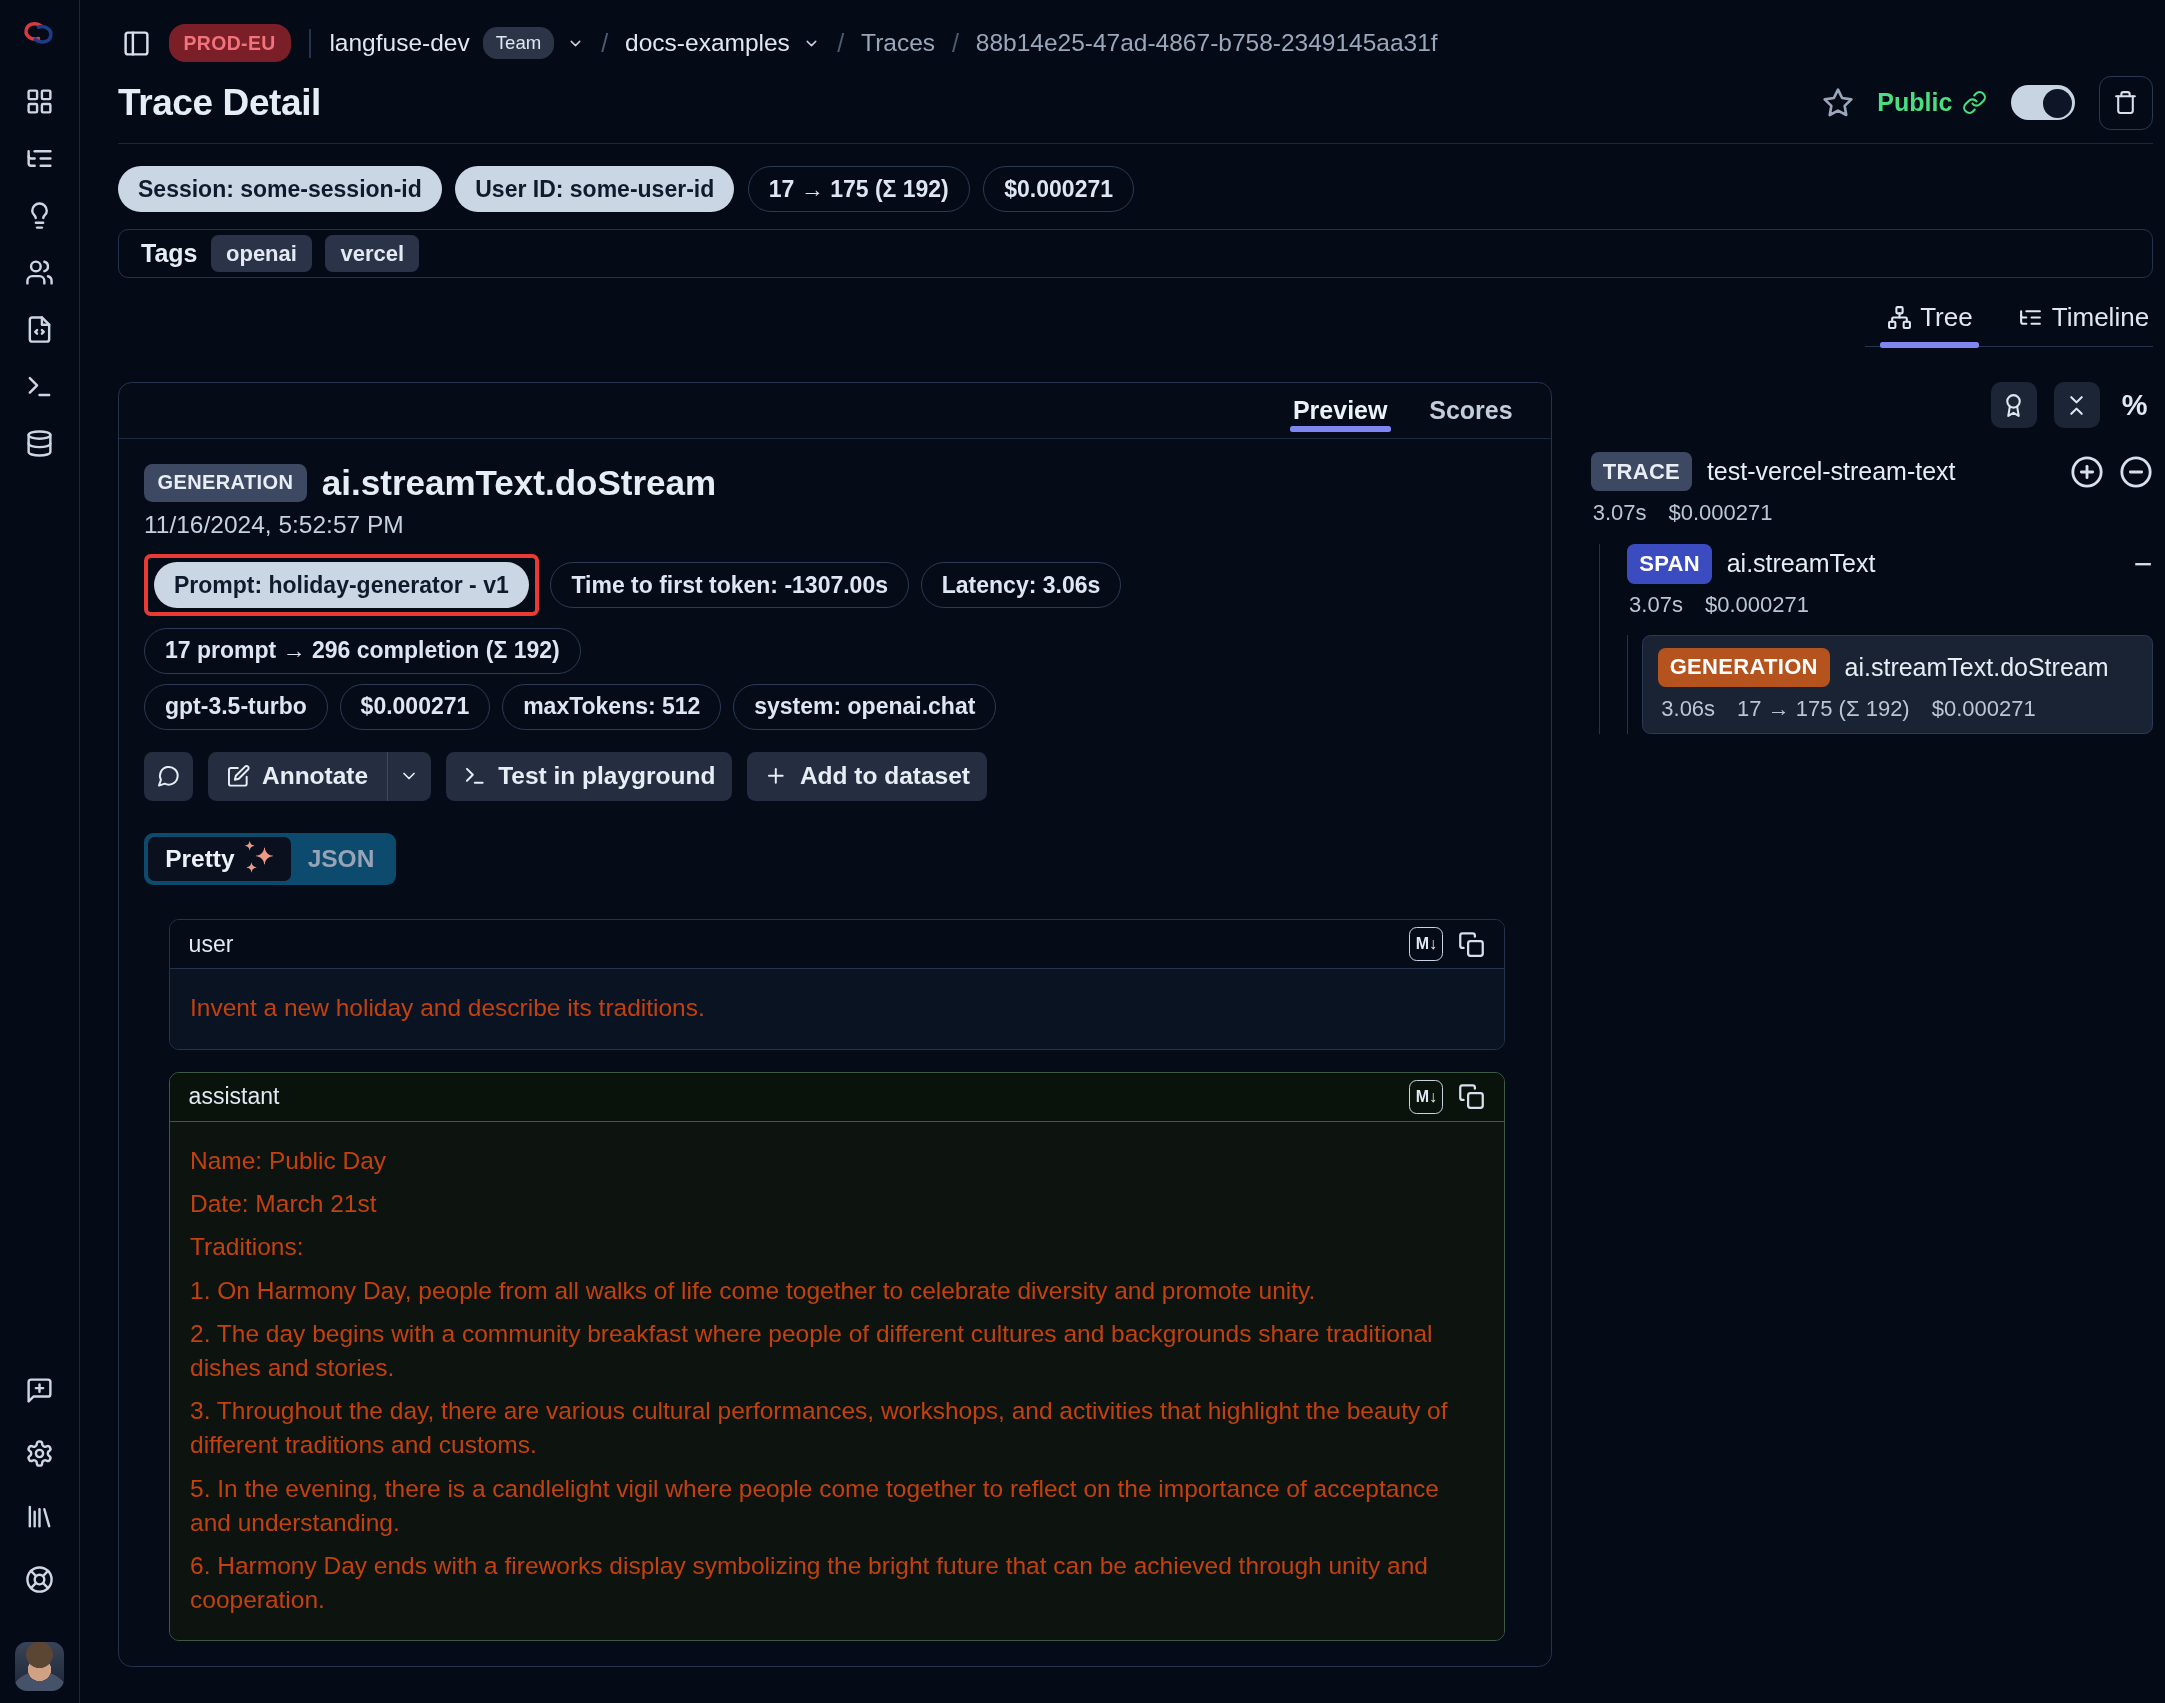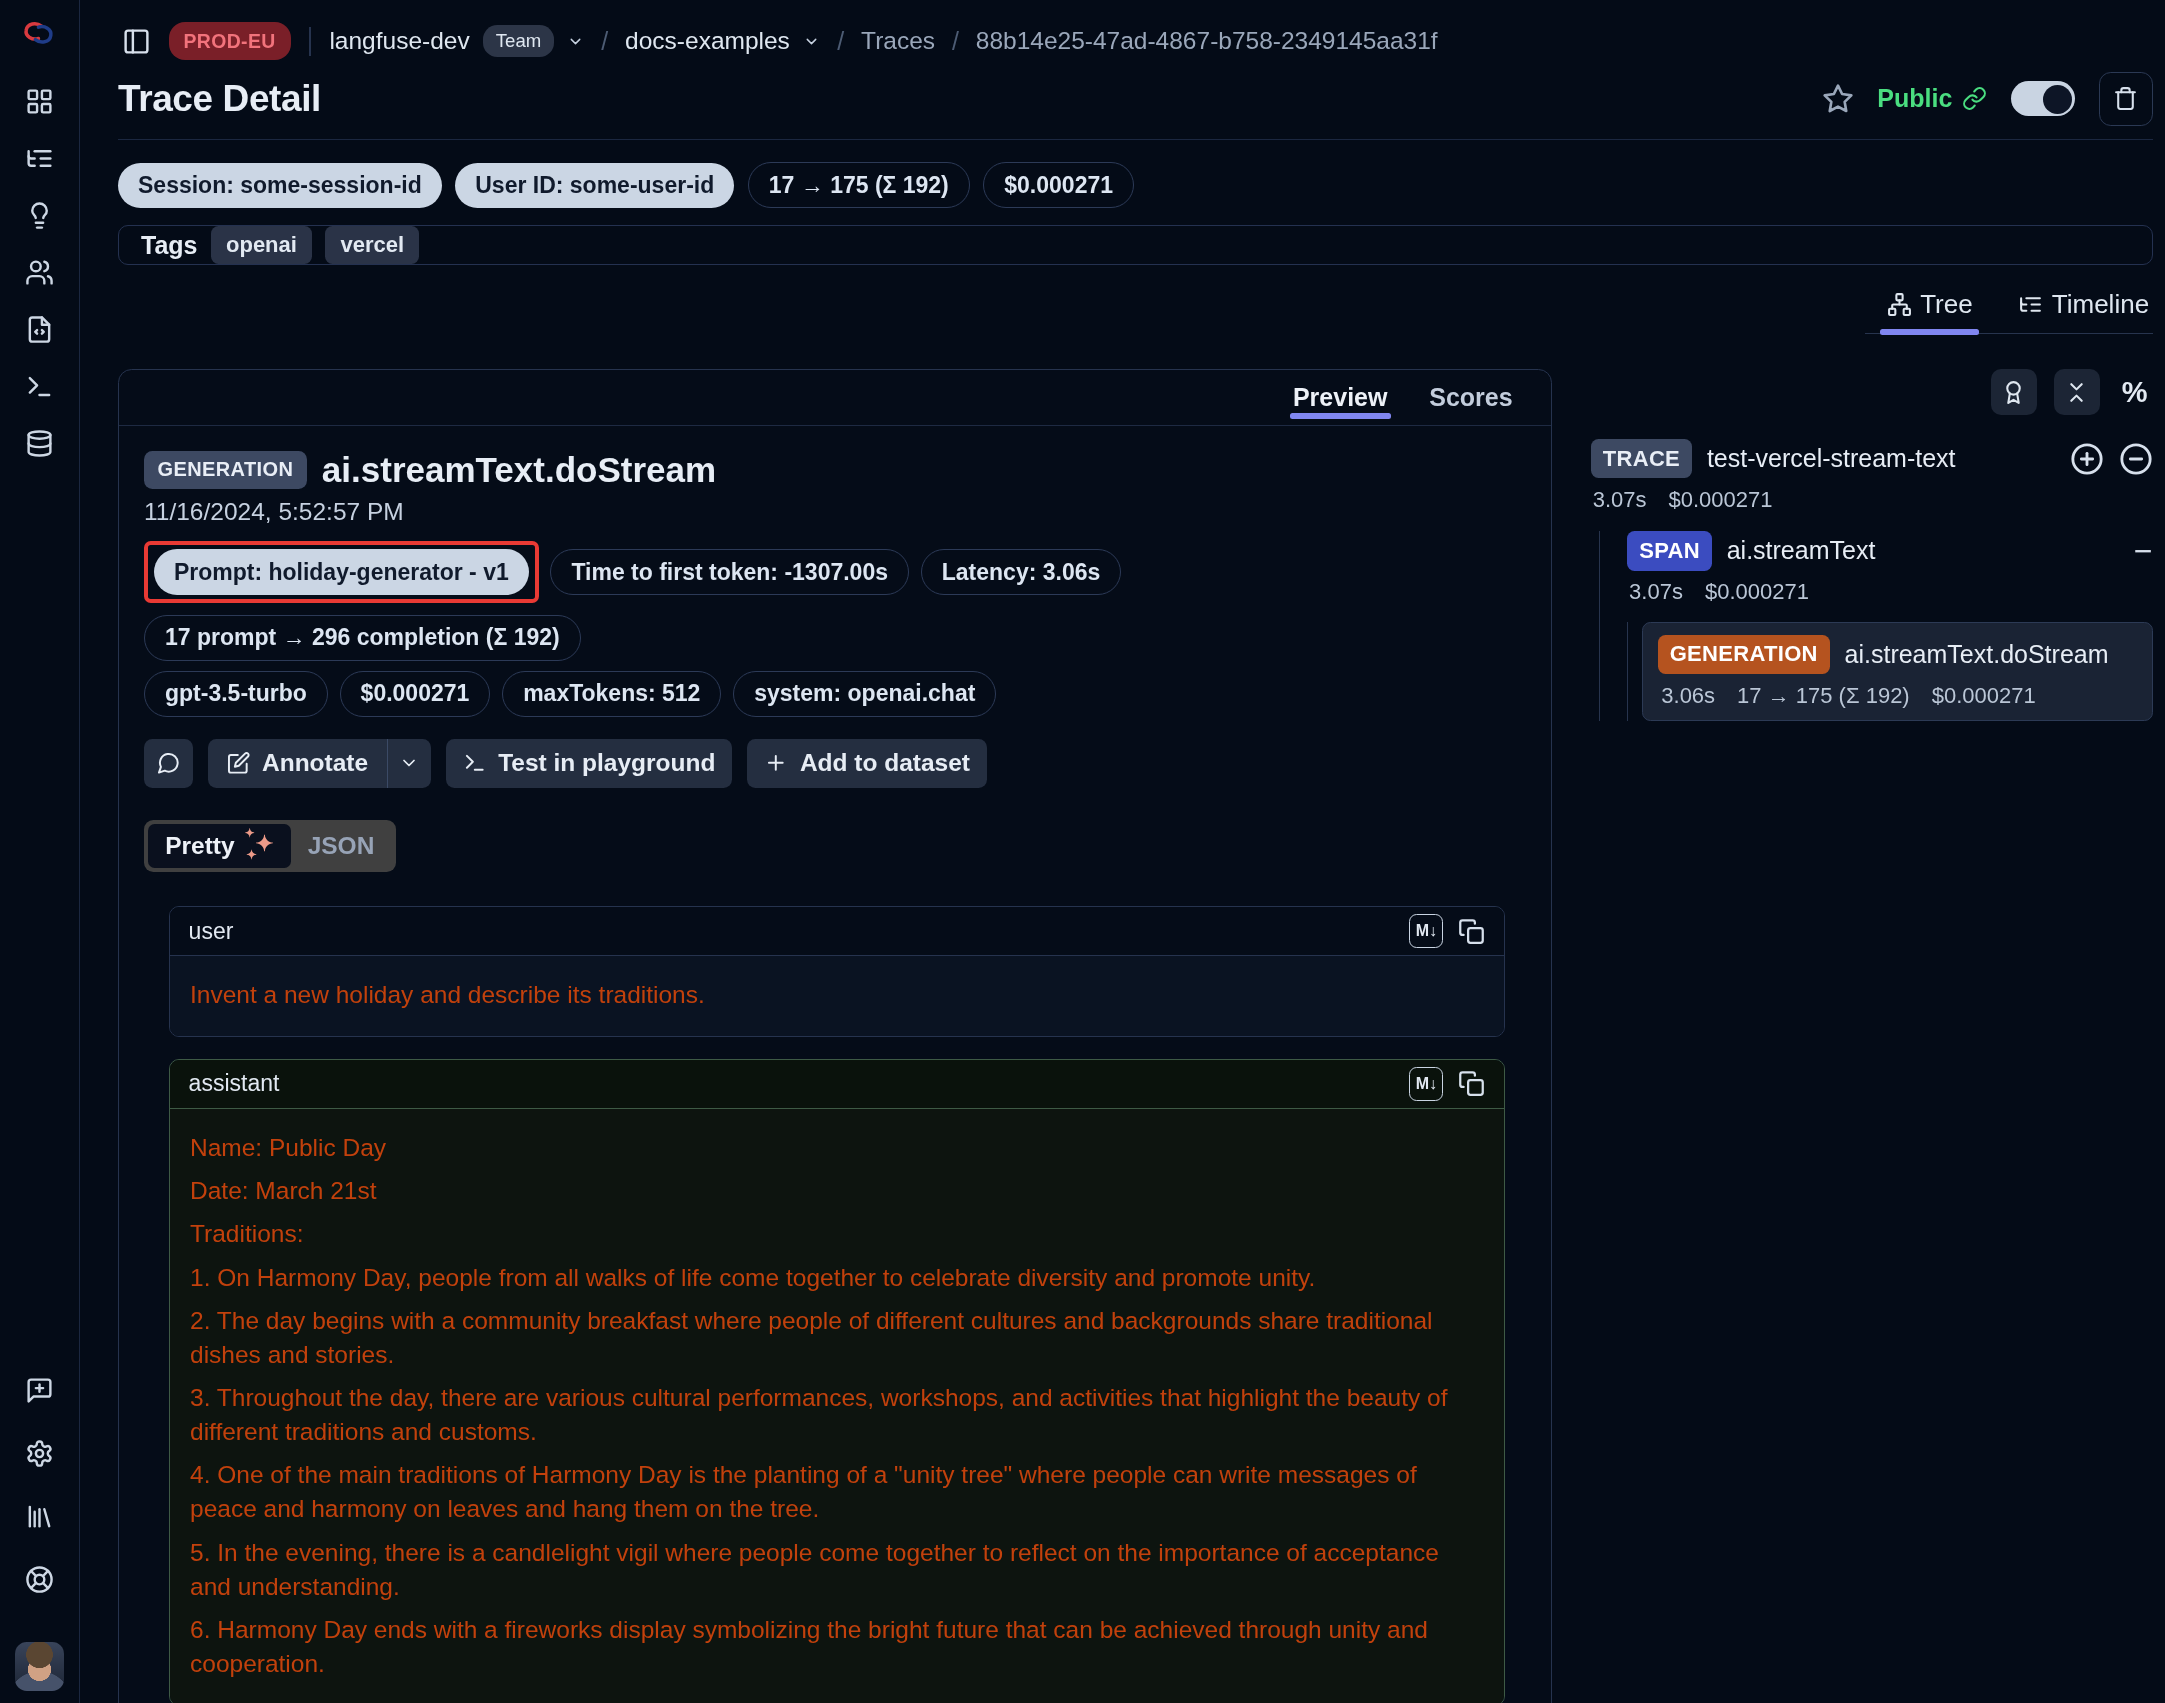--- a/index.html
+++ b/index.html
@@ -99,21 +99,21 @@
   .actions-row { display:flex; gap:15px; margin-top:22px; align-items:center; }
   .act-btn { background:#242e40; border:none; color:#e7edf5; height:49px; border-radius:8.4px; display:inline-flex; align-items:center; gap:11.8px; padding:0 17px; font-size:24.5px; font-weight:bold; font-family:inherit; cursor:pointer; }
   .act-btn svg { width:23.6px; height:23.6px; }
   .icon-only { width:49px; padding:0; justify-content:center; }
   .split { display:inline-flex; align-items:stretch; background:#242e40; border-radius:8.4px; overflow:hidden; height:49px; }
   .split .s-main { display:flex; align-items:center; gap:11.8px; padding:0 18.6px; font-size:24.5px; font-weight:bold; cursor:pointer; }
   .split .s-main svg { width:23.6px; height:23.6px; }
   .split .s-caret { width:44px; display:flex; align-items:center; justify-content:center; border-left:1.7px solid #3b4a66; cursor:pointer; }
   .split .s-caret svg { width:20px; height:20px; }
 
-  .fmt-toggle { margin-top:32px; display:inline-flex; background:#404040; border-radius:9.3px; padding:4.2px; align-items:center; width:max-content; }
+  .fmt-toggle { margin-top:32px; display:inline-flex; background:#0c4a6e; border-radius:9.3px; padding:4.2px; align-items:center; width:max-content; }
   .fmt-seg { padding:7.6px 17px; font-size:24.5px; font-weight:bold; color:#97a3b6; border-radius:6.7px; display:flex; align-items:center; gap:10px; cursor:pointer; }
   .fmt-seg.active { background:#0a101e; color:#eef2f8; }
   .sparkles { position:relative; width:29px; height:29px; color:#ec9a88; }
   .sparkles .s1 { position:absolute; right:0; top:1.7px; font-size:22px; line-height:1; }
   .sparkles .s2 { position:absolute; left:0; top:-3.4px; font-size:11.8px; line-height:1; }
   .sparkles .s3 { position:absolute; left:1.7px; bottom:-1.7px; font-size:12.6px; line-height:1; }
 
   .messages { margin:34px 21px 0 25px; }
   .msg-box { border:1.7px solid #26334e; border-radius:10px; overflow:hidden; }
   .msg-box.assistant { border-color:#3e5a45; margin-top:22px; }
@@ -464,21 +464,20 @@
                   </button>
               </span>
             </div>
             <div class="msg-content">
               <p>Name: Public Day</p>
               <p>Date: March 21st</p>
               <p>Traditions:</p>
               <p>1. On Harmony Day, people from all walks of life come together to celebrate diversity and promote unity.</p>
               <p>2. The day begins with a community breakfast where people of different cultures and backgrounds share traditional dishes and stories.</p>
               <p>3. Throughout the day, there are various cultural performances, workshops, and activities that highlight the beauty of different traditions and customs.</p>
-              <p>4. One of the main traditions of Harmony Day is the planting of a "unity tree" where people can write messages of peace and harmony on leaves and hang them on the tree.</p>
               <p>5. In the evening, there is a candlelight vigil where people come together to reflect on the importance of acceptance and understanding.</p>
               <p>6. Harmony Day ends with a fireworks display symbolizing the bright future that can be achieved through unity and cooperation.</p>
             </div>
           </div>
         </div>
       </div>
     </section>
 
     <aside class="tree-panel">
       <div class="tree-tools">

